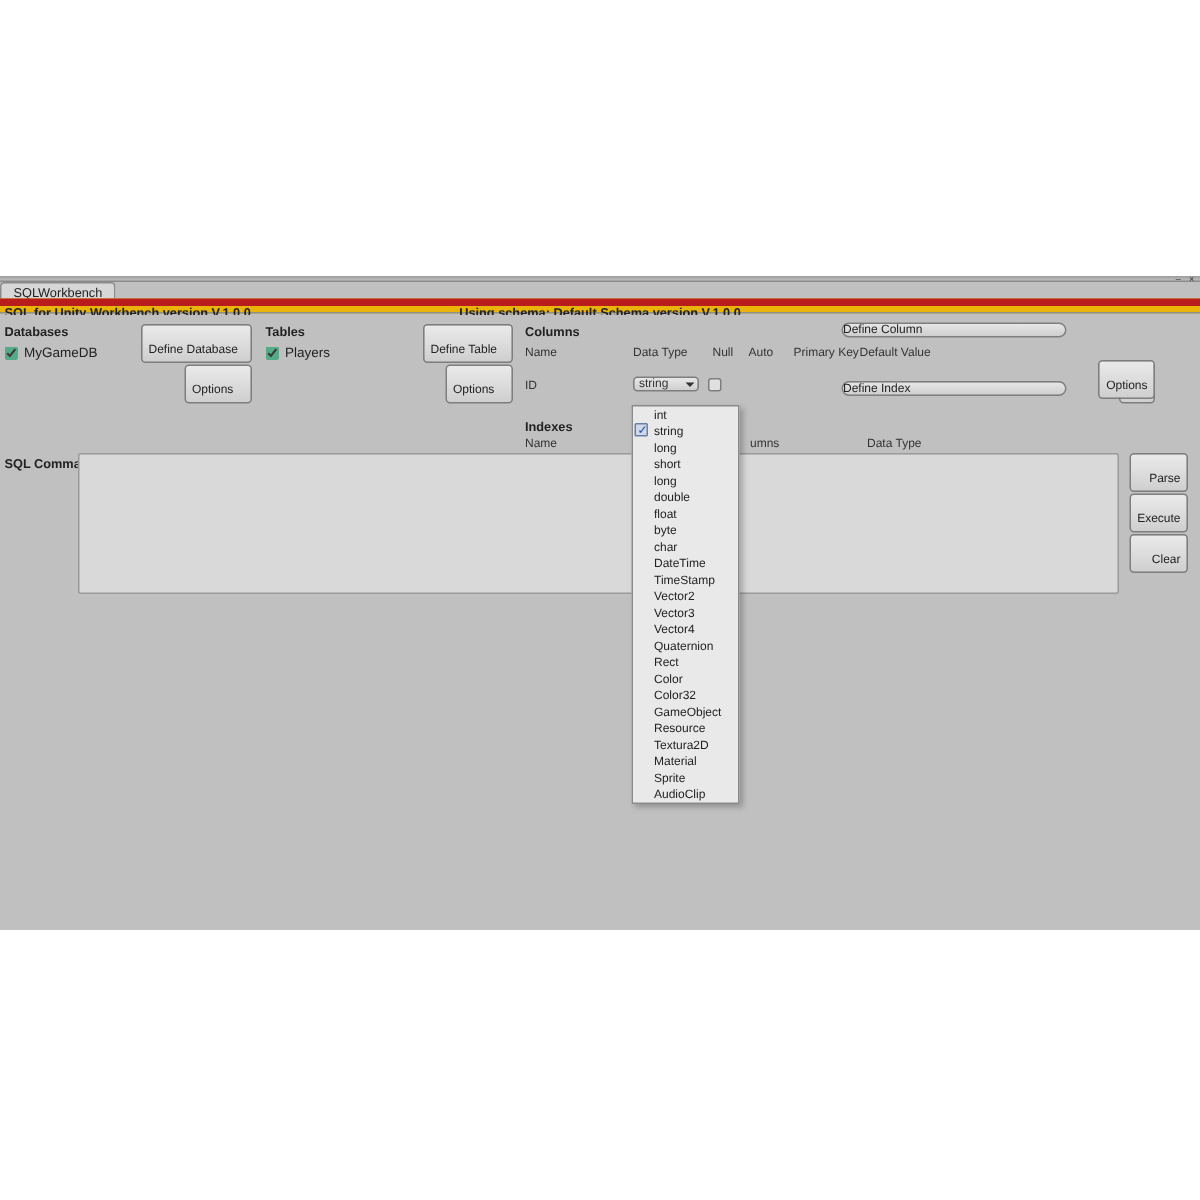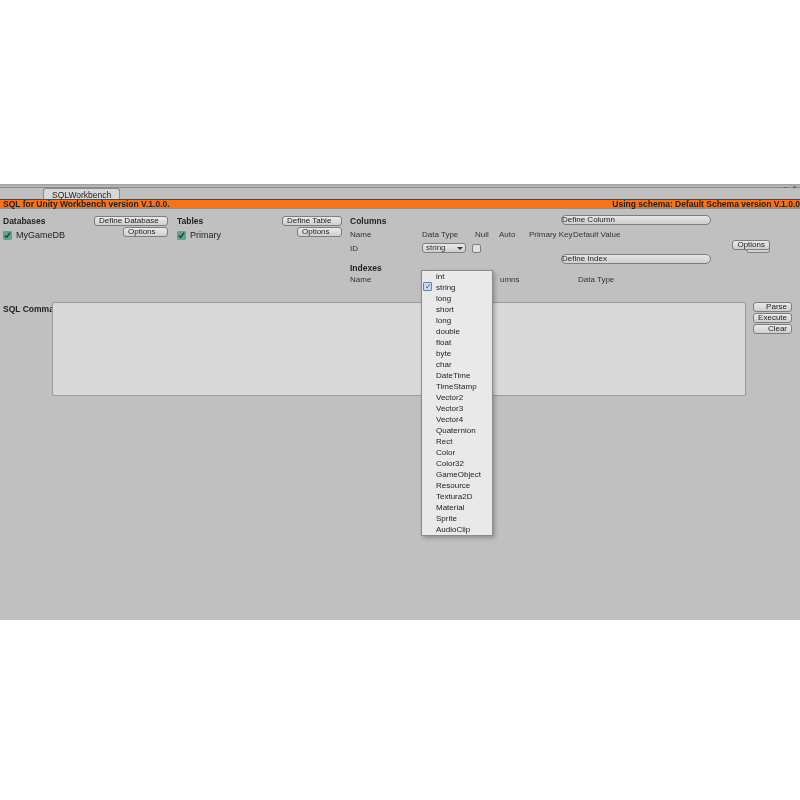--- a/index.html
+++ b/index.html
@@ -40,59 +40,58 @@
     line-height: 5px;
     text-align: center;
     color: #333;
   }
   .tabrow {
     position: absolute;
     top: 4px; left: 0;
     height: 11px;
     display: flex;
     align-items: flex-end;
-    padding-left: 43px;
   }
   .tab {
     background: #d7d7d7;
     border: 1px solid #8a8a8a;
     border-bottom: none;
     border-radius: 3px 3px 0 0;
     padding: 1px 8px 0 8px;
     font-size: 8.5px;
     height: 11px;
     line-height: 10px;
   }
   .headerbar {
     position: absolute;
     top: 15px; left: 0;
     width: 100%;
     height: 10px;
-    background: #f97316;
-    border-top: 1px solid #b91c1c;
+    background: #eab308;
+    border-top: 5px solid #b91c1c;
     border-bottom: 1px solid #8f8f8f;
   }
   .headerbar .left {
     position: absolute; left: 3px; top: -1px;
     font-size: 8.5px; font-weight: bold;
   }
   .headerbar .center {
     position: absolute; left: 0; right: 0; top: -1px;
-    text-align: right; font-size: 8.5px; font-weight: bold;
+    text-align: center; font-size: 8.5px; font-weight: bold;
   }
   .headerbar .right {
     position: absolute; right: 2px; top: 0;
     display: flex; gap: 1px;
   }
   .btn {
     background: linear-gradient(#eaeaea,#cfcfcf);
     border: 1px solid #7e7e7e;
     border-radius: 3px;
     font-size: 8px;
-    padding: 0 4px;
+    padding: 12px 4px;
     height: 10px;
     line-height: 8px;
     cursor: pointer;
     white-space: nowrap;
   }
   .btn.sm { padding: 0 3px; }
   .content {
     position: absolute;
     top: 26px; left: 0; right: 0; bottom: 0;
     background: #c0c0c0;
@@ -238,21 +237,21 @@
     </div>
 
     <div class="col tables">
       <div class="section-label">Tables</div>
       <div class="right-btns">
         <div class="btn" style="width:60px">Define Table</div>
         <div class="btn" style="width:45px;align-self:flex-end">Options</div>
       </div>
       <div class="row" style="margin-top:4px">
         <input type="checkbox" checked="" style="">
-        <span>Primary</span>
+        <span>Players</span>
       </div>
     </div>
 
     <div class="col columns">
       <div class="section-label">Columns</div>
       <div style="position:absolute;left:211px;top:-1px;width:150px" class="longbtn">Define Column</div>
 
       <div class="hdrrow" style="margin-top:4px">
         <span style="width:72px">Name</span>
         <span style="width:53px">Data Type</span>

